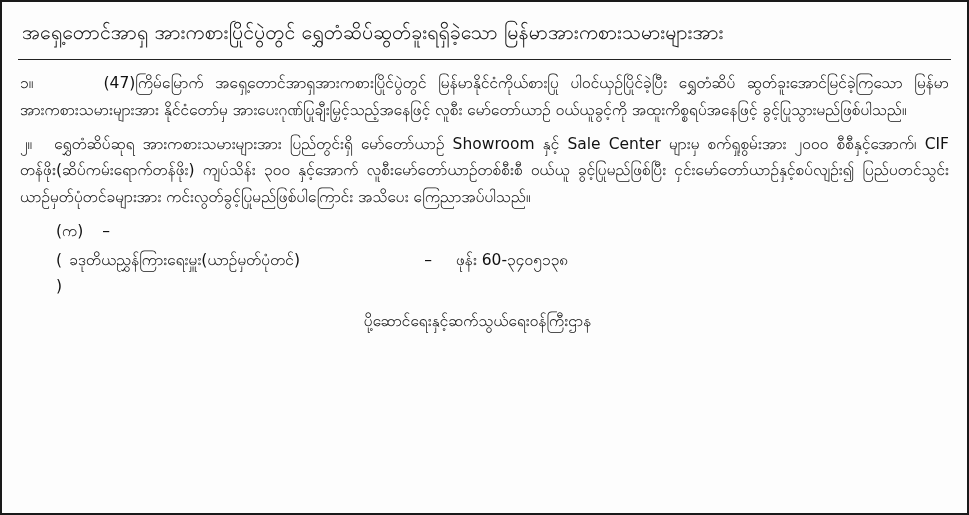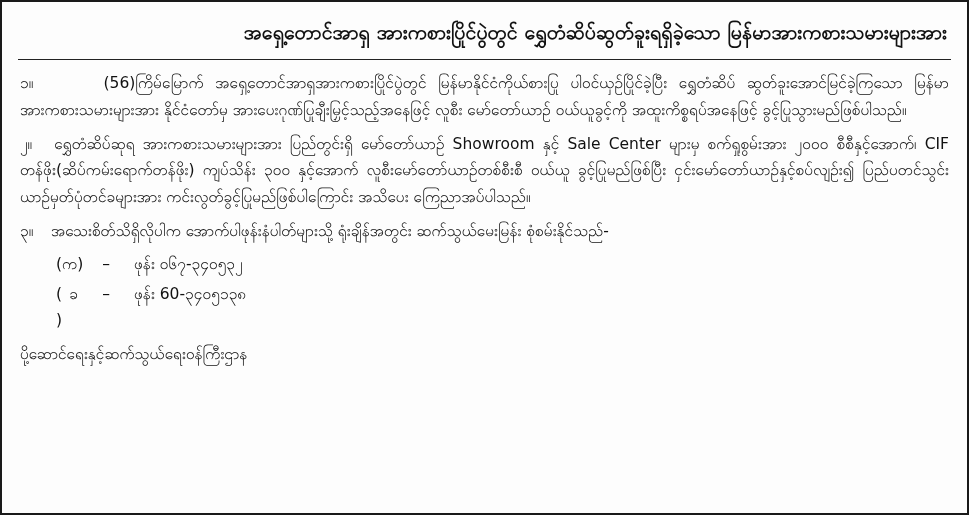--- a/index.html
+++ b/index.html
@@ -17,22 +17,22 @@
   .page {
     position: relative;
     width: 969px;
     height: 515px;
     box-sizing: border-box;
     border: 2px solid #1a1a1a;
     background: #fdfdfd;
     padding: 10px 14px 8px 14px;
   }
   .title-block {
-    text-align: right;
-    font-weight: bold;
+    text-align: left;
+    font-weight: normal;
     font-size: 19.5px;
     line-height: 1.55;
     letter-spacing: 0.1px;
     padding: 6px 6px 2px 6px;
   }
   .title-line {
     display: block;
     white-space: nowrap;
   }
   .rule {
@@ -84,21 +84,21 @@
   }
   .sub-dash {
     width: 56px;
     flex: 0 0 auto;
     text-align: center;
   }
   .sub-phone {
     flex: 0 0 auto;
   }
   .signature {
-    text-align: left;
+    text-align: center;
     font-size: 15.5px;
     padding: 6px 14px 0 0;
     line-height: 1.6;
   }
 </style>
 </head>
 <body>
 
 <div class="page">
 
@@ -106,41 +106,37 @@
     <span class="title-line">အရှေ့တောင်အာရှ အားကစားပြိုင်ပွဲတွင် ရွှေတံဆိပ်ဆွတ်ခူးရရှိခဲ့သော မြန်မာအားကစားသမားများအား</span>
   </div>
 
   <hr class="rule">
 
   <div class="body-block">
 
     <div class="para">
       <span class="para-num">၁။</span>
       <span class="gap-lg"></span>
-      <span class="para-body">(56)ကြိမ်မြောက် အရှေ့တောင်အာရှအားကစားပြိုင်ပွဲတွင် မြန်မာနိုင်ငံကိုယ်စားပြု ပါဝင်ယှဉ်ပြိုင်ခဲ့ပြီး ရွှေတံဆိပ် ဆွတ်ခူးအောင်မြင်ခဲ့ကြသော မြန်မာအားကစားသမားများအား နိုင်ငံတော်မှ အားပေးဂုဏ်ပြုချီးမြှင့်သည့်အနေဖြင့် လူစီး မော်တော်ယာဉ် ဝယ်ယူခွင့်ကို အထူးကိစ္စရပ်အနေဖြင့် ခွင့်ပြုသွားမည်ဖြစ်ပါသည်။</span>
+      <span class="para-body">(47)ကြိမ်မြောက် အရှေ့တောင်အာရှအားကစားပြိုင်ပွဲတွင် မြန်မာနိုင်ငံကိုယ်စားပြု ပါဝင်ယှဉ်ပြိုင်ခဲ့ပြီး ရွှေတံဆိပ် ဆွတ်ခူးအောင်မြင်ခဲ့ကြသော မြန်မာအားကစားသမားများအား နိုင်ငံတော်မှ အားပေးဂုဏ်ပြုချီးမြှင့်သည့်အနေဖြင့် လူစီး မော်တော်ယာဉ် ဝယ်ယူခွင့်ကို အထူးကိစ္စရပ်အနေဖြင့် ခွင့်ပြုသွားမည်ဖြစ်ပါသည်။</span>
     </div>
 
     <div class="para">
       <span class="para-num">၂။</span>
       <span class="para-body">ရွှေတံဆိပ်ဆုရ အားကစားသမားများအား ပြည်တွင်းရှိ မော်တော်ယာဉ် Showroom နှင့် Sale Center များမှ စက်ရှုစွမ်းအား ၂၀၀၀ စီစီနှင့်အောက်၊ CIF တန်ဖိုး(ဆိပ်ကမ်းရောက်တန်ဖိုး) ကျပ်သိန်း ၃၀၀ နှင့်အောက် လူစီးမော်တော်ယာဉ်တစ်စီးစီ ဝယ်ယူ ခွင့်ပြုမည်ဖြစ်ပြီး ငှင်းမော်တော်ယာဉ်နှင့်စပ်လျဉ်း၍ ပြည်ပတင်သွင်းယာဉ်မှတ်ပုံတင်ခများအား ကင်းလွတ်ခွင့်ပြုမည်ဖြစ်ပါကြောင်း အသိပေး ကြေညာအပ်ပါသည်။</span>
     </div>
 
-    <div class="para">
-      <span class="para-num">၃။</span>
-      <span class="para-body">အသေးစိတ်သိရှိလိုပါက အောက်ပါဖုန်းနံပါတ်များသို့ ရုံးချိန်အတွင်း ဆက်သွယ်မေးမြန်း စုံစမ်းနိုင်သည်-</span>
-    </div>
 
     <ul class="sub-list">
       <li class="sub-item">
         <span class="sub-label">(က)</span>
         <span class="sub-dash">–</span>
-        <span class="sub-phone">ဖုန်း ၀၆၇-၃၄၀၅၃၂</span>
       </li>
       <li class="sub-item">
         <span class="sub-label">( ခ )</span>
+        <span class="sub-text">ဒုတိယညွှန်ကြားရေးမှူး(ယာဉ်မှတ်ပုံတင်)</span>
         <span class="sub-dash">–</span>
         <span class="sub-phone">ဖုန်း 60-၃၄၀၅၁၃၈</span>
       </li>
     </ul>
 
     <div class="signature">ပို့ဆောင်ရေးနှင့်ဆက်သွယ်ရေးဝန်ကြီးဌာန</div>
 
   </div>
 </div>
 

